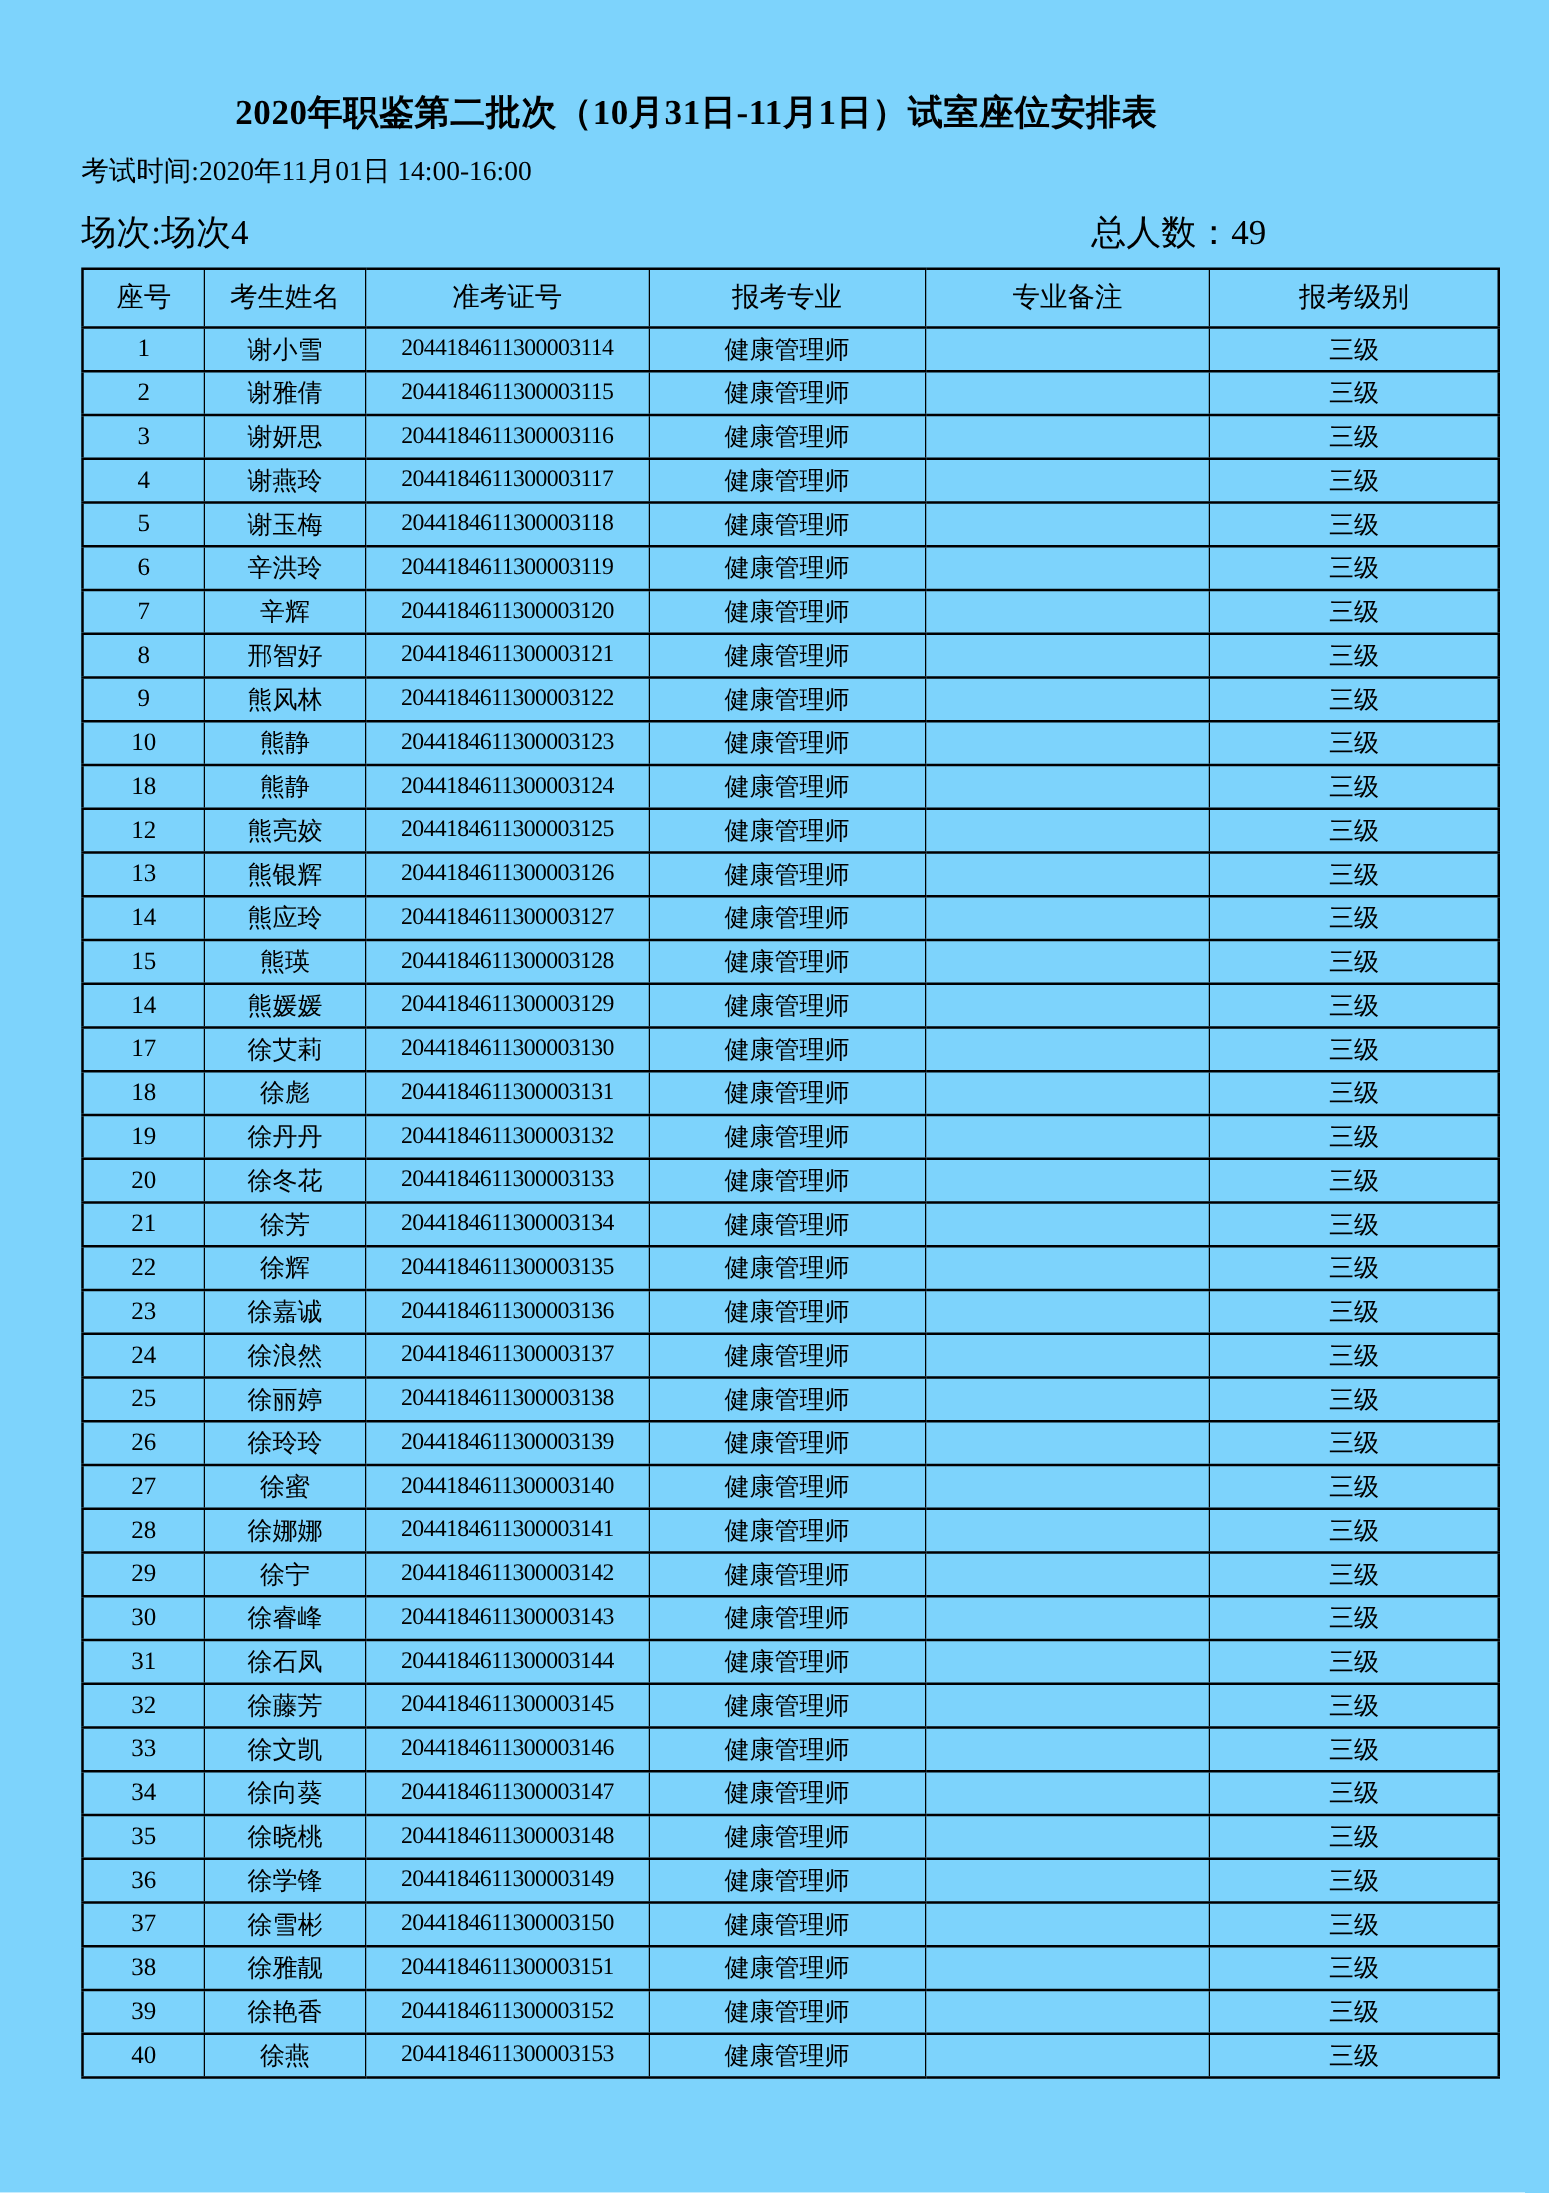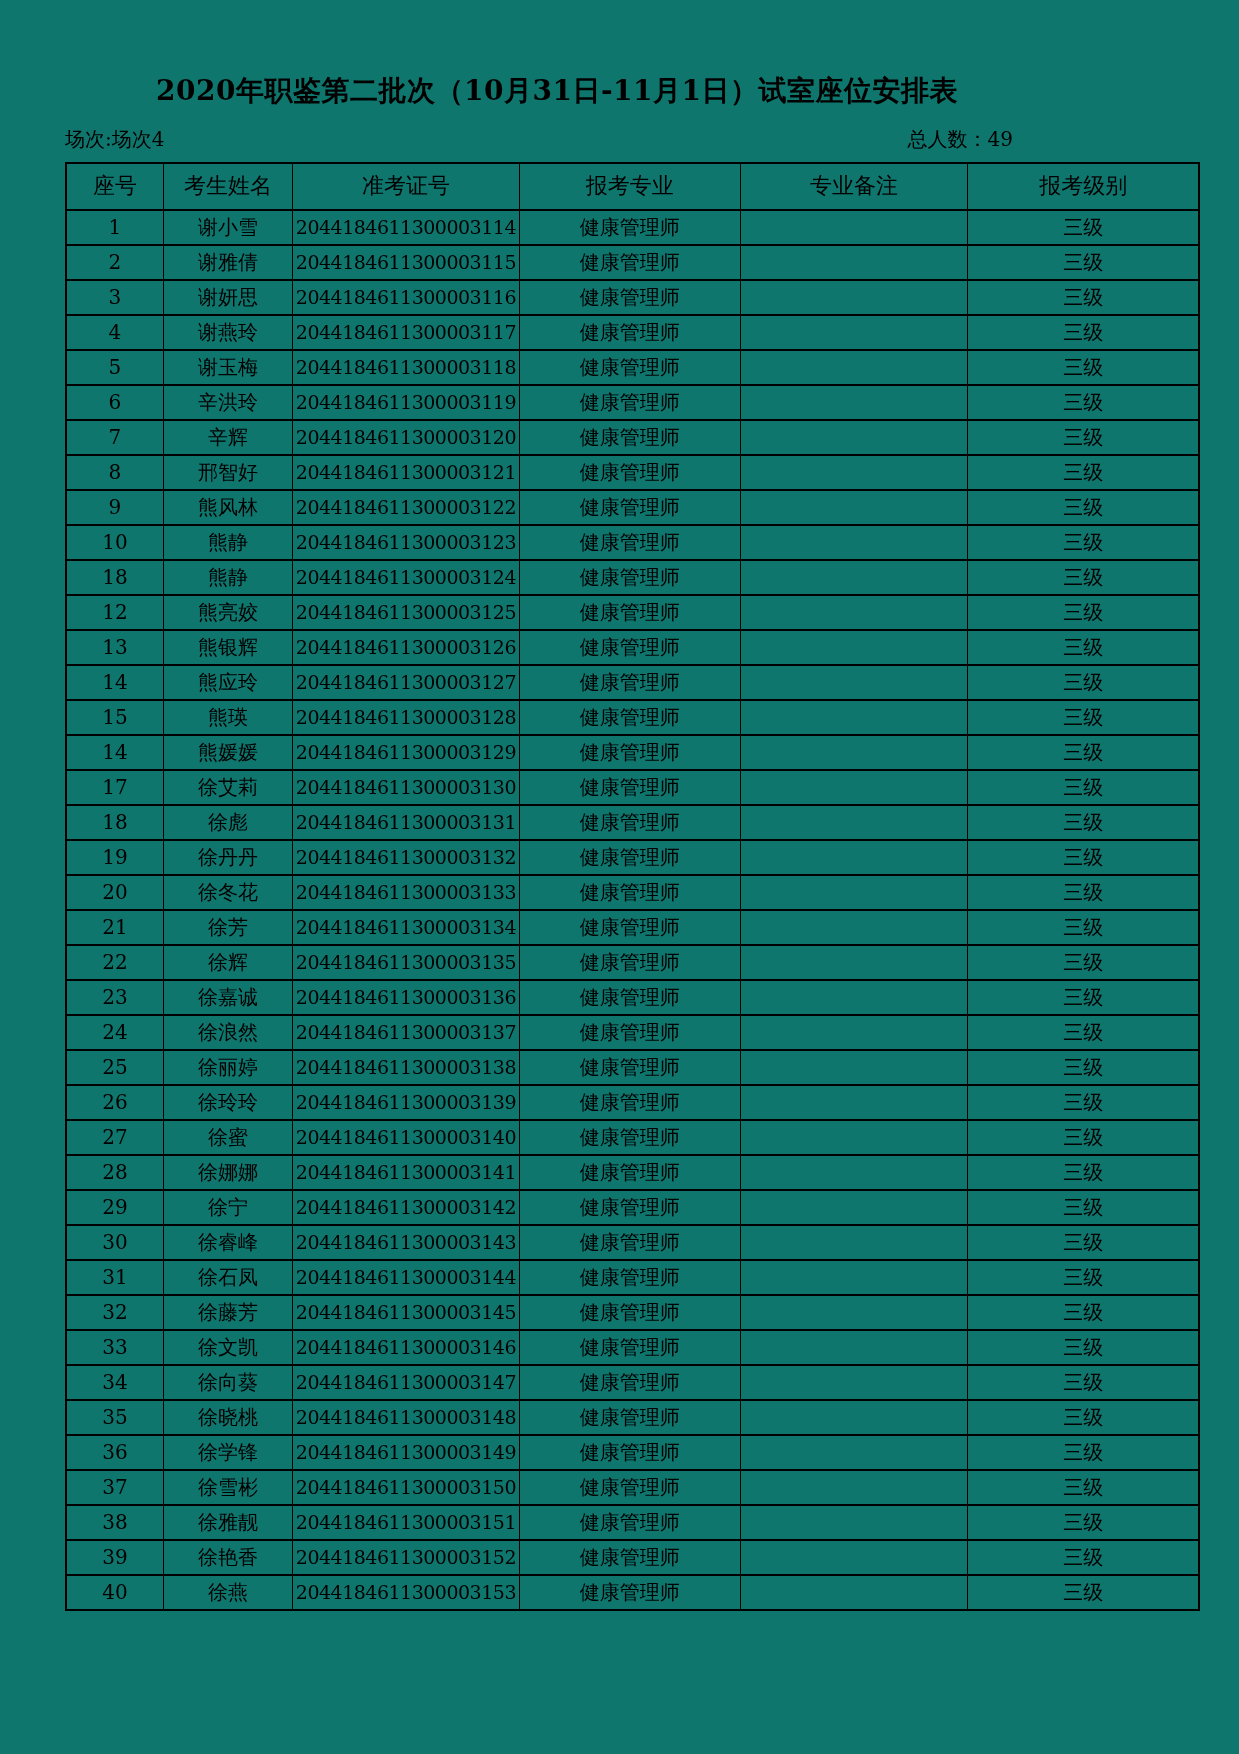--- a/index.html
+++ b/index.html
@@ -6,22 +6,23 @@
     margin: 0;
     padding: 0;
     background: #ffffff;
     font-family: "DejaVu Serif", "Liberation Serif", serif;
     color: #000000;
   }
   .page {
     position: relative;
     width: 1239px;
     height: 1754px;
-    background: #0f766e;
+    background: #7dd3fc;
     overflow: hidden;
+    font-family: Liberation Serif, serif;
   }
   .content {
     position: absolute;
     left: 65px;
     top: 0;
     width: 984px;
   }
   .doc-title {
     margin-top: 74px;
     text-align: center;
@@ -36,21 +37,21 @@
   .info-line {
     font-size: 22px;
     line-height: 25px;
     margin-bottom: 14px;
     white-space: pre;
   }
   .session-row {
     display: flex;
     justify-content: space-between;
     align-items: flex-start;
-    font-size: 20px;
+    font-size: 28px;
     margin-top: 18px;
     margin-bottom: 9px;
   }
   .session-row .total {
     padding-right: 36px;
     margin-left: 36px;
   }
   table.seating {
     border-collapse: collapse;
     width: 1135px;
@@ -93,20 +94,21 @@
 </style>
 </head>
 <body>
 
 <div class="page">
   <div class="content">
 
     <div class="doc-title">2020年职鉴第二批次（10月31日-11月1日）试室座位安排表</div>
 
     <div class="info-block">
+      <div class="info-line">考试时间:2020年11月01日 14:00-16:00</div>
     </div>
 
     <div class="session-row">
       <span class="session">场次:场次4</span>
       <span class="total">总人数：49</span>
     </div>
 
     <table class="seating">
       <colgroup>
         <col class="c-seat">

